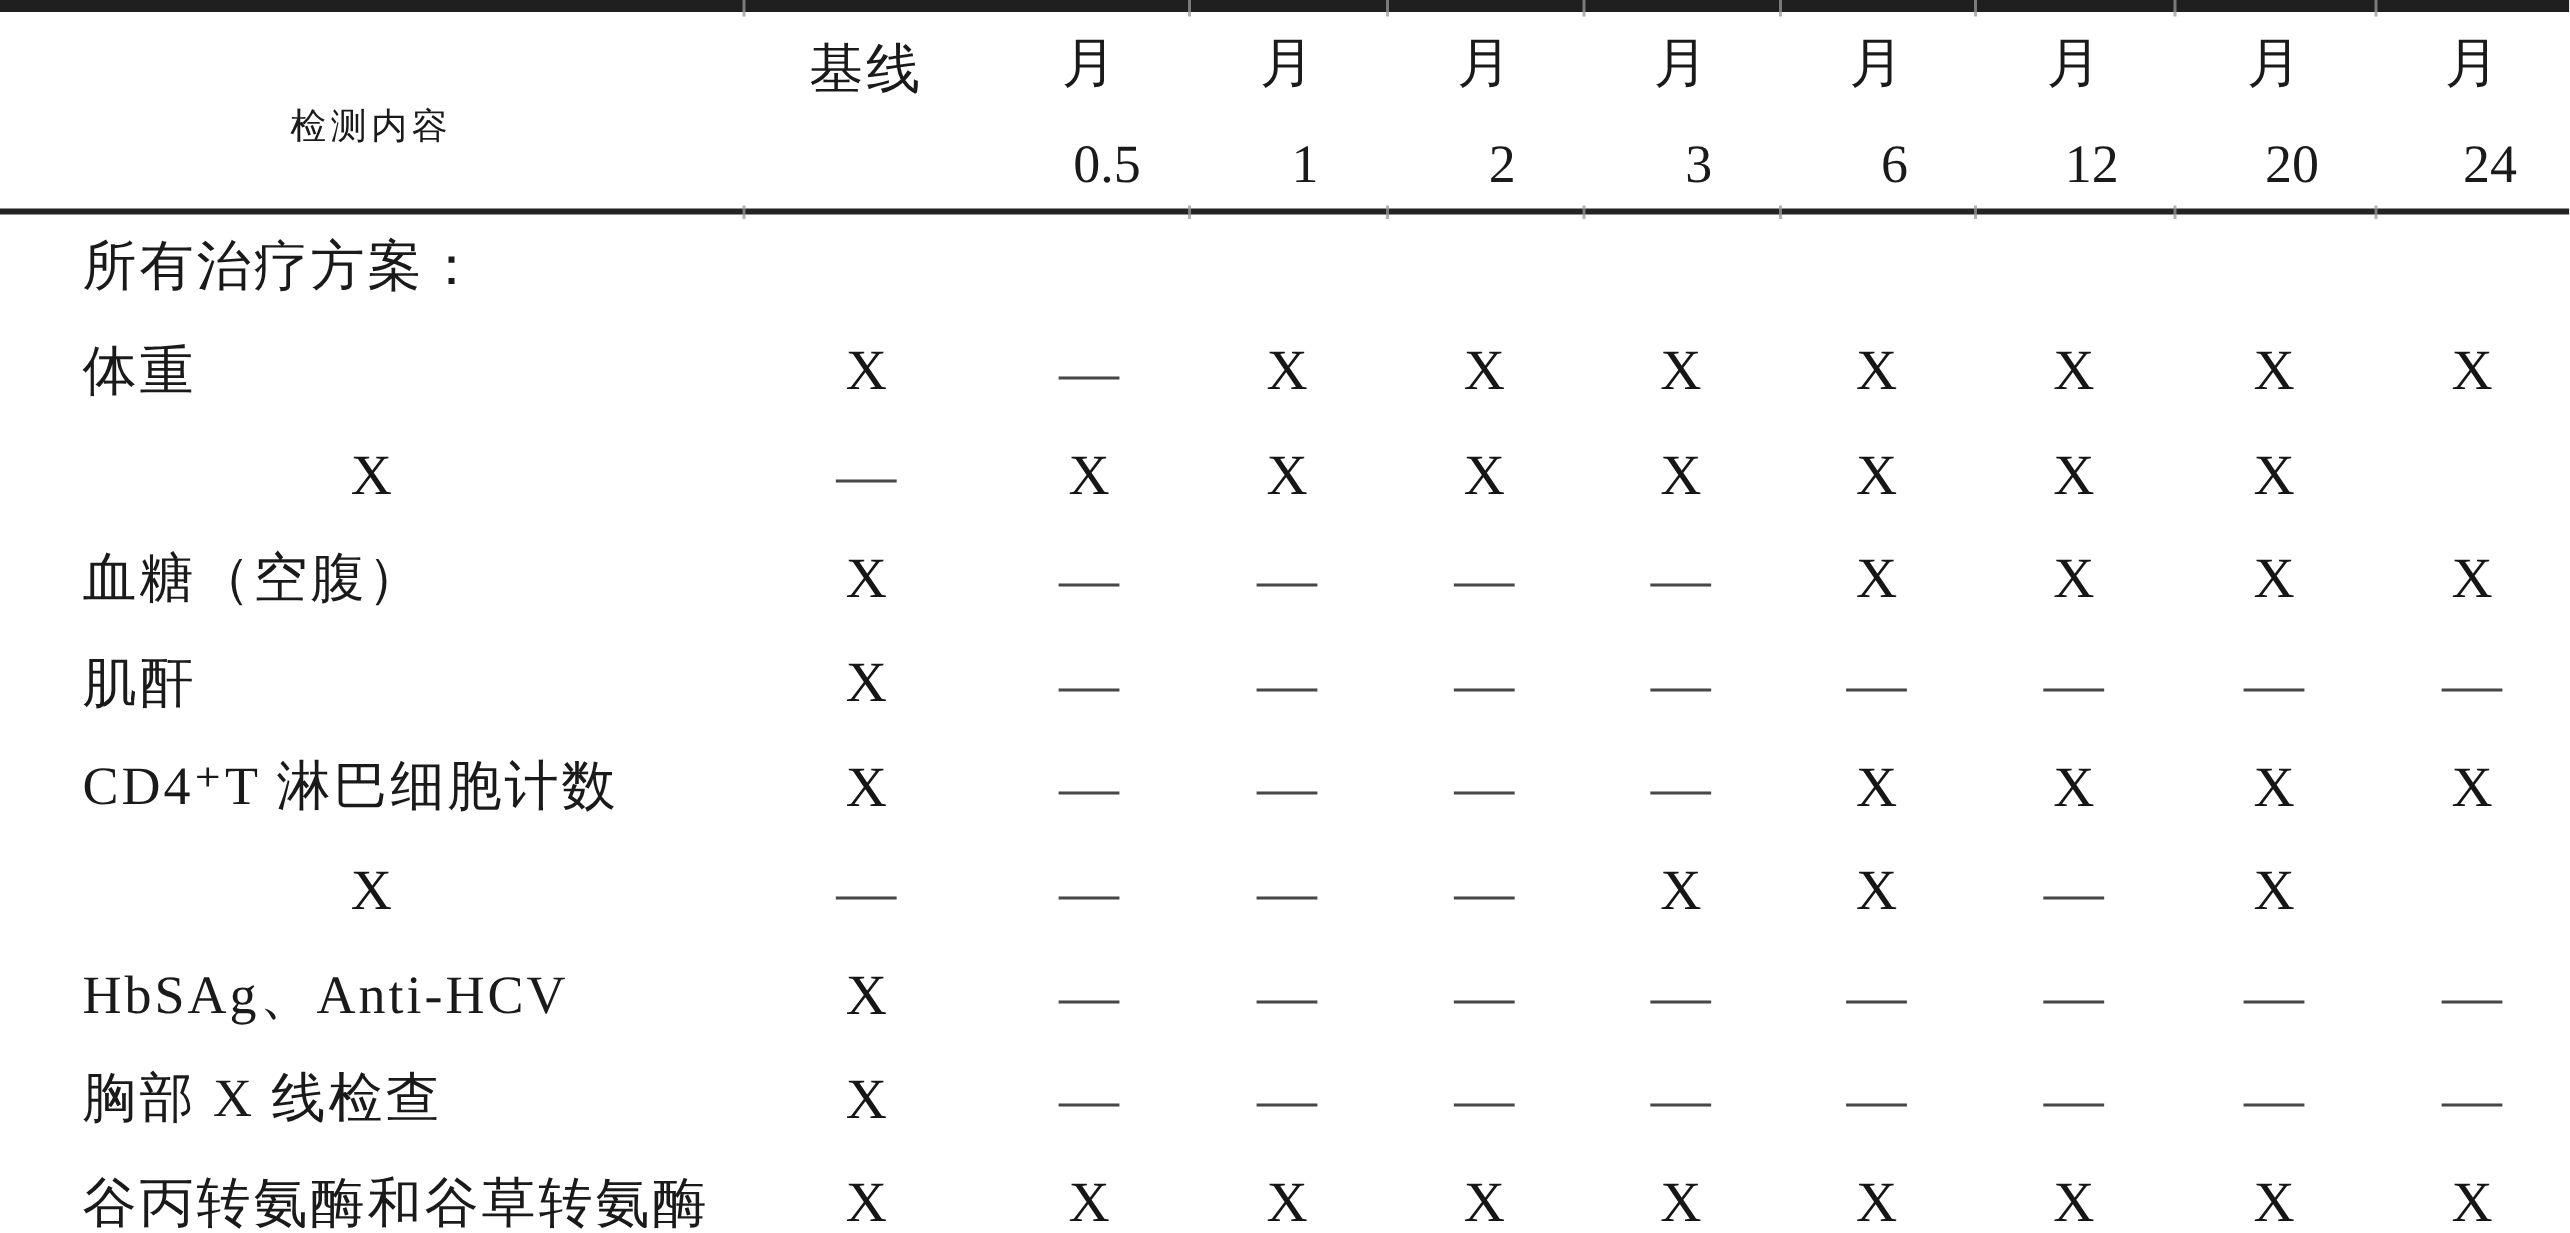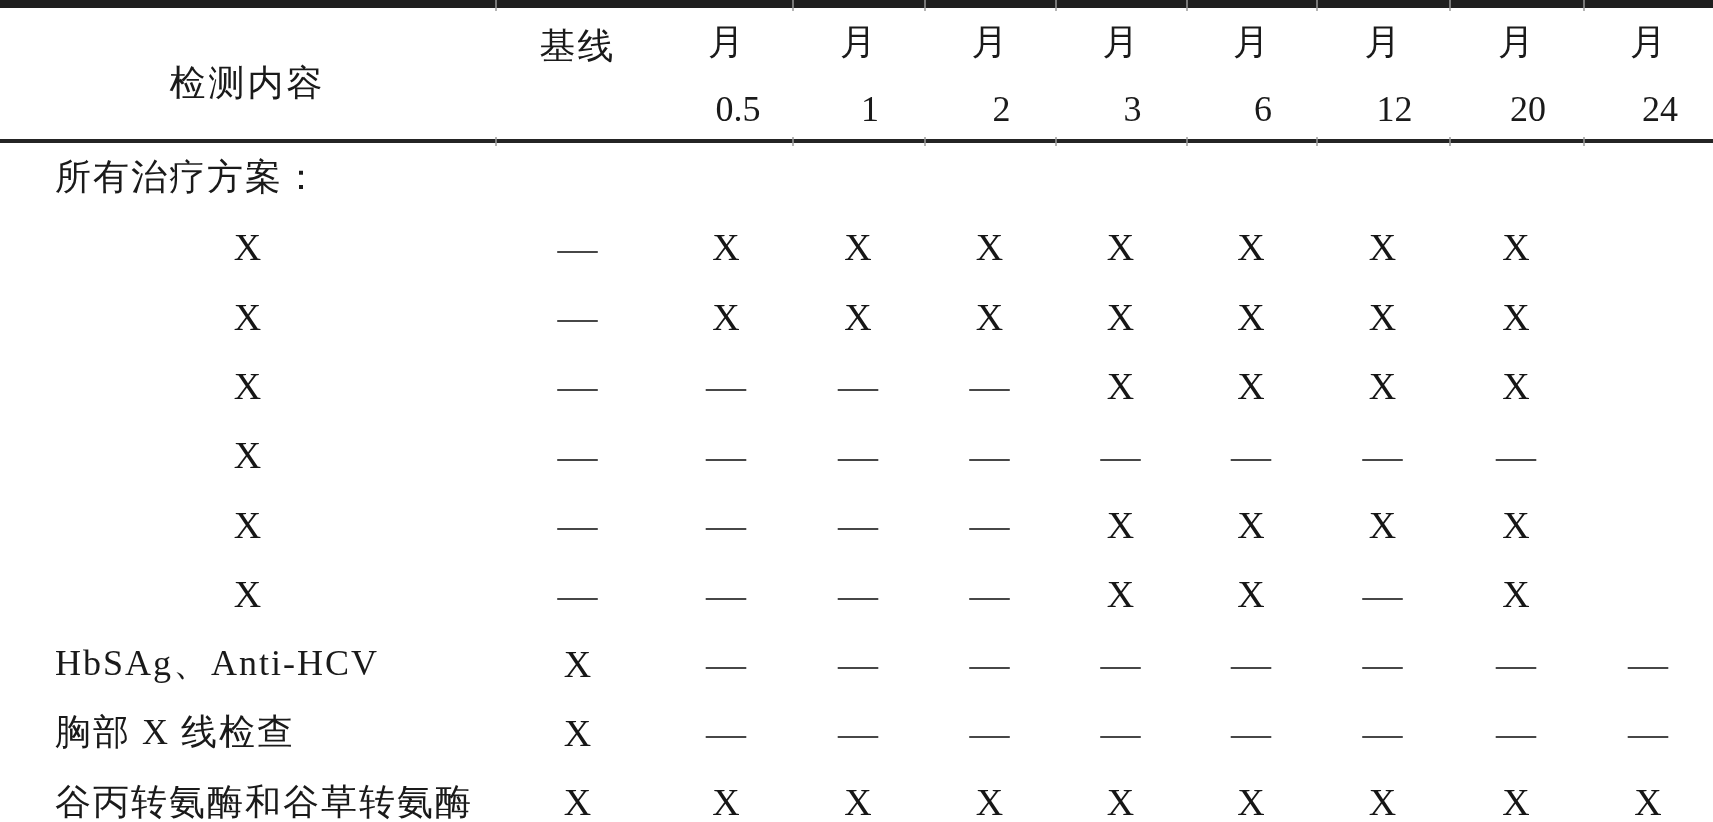--- a/index.html
+++ b/index.html
@@ -28,21 +28,21 @@
   }
   
   .thead {
     display: grid;
     grid-template-columns: 495px 165px 132px 132px 131px 131px 130px 133px 134px 130px;
     height: 131px;
     align-items: stretch;
   }
   .th-label {
     display: flex; align-items: center; justify-content: center;
-    font-size: 36px; letter-spacing: 3px; margin-top: 20px;
+    font-size: 24px; letter-spacing: 3px; margin-top: 20px;
   }
   .th-baseline {
     display: flex; align-items: flex-start; justify-content: center;
     padding-top: 14px; font-size: 36px; letter-spacing: 2px;
   }
   .month-col {
     display: flex; flex-direction: column;
     align-items: center; justify-content: space-between;
     padding-top: 14px; padding-bottom: 10px;
     font-size: 36px;
@@ -140,64 +140,68 @@
         <div class="cell"></div>
         <div class="cell"></div>
         <div class="cell"></div>
         <div class="cell"></div>
         <div class="cell"></div>
         <div class="cell"></div>
         <div class="cell"></div>
         <div class="cell"></div>
       </div>
       <div class="trow">
-        <div class="cell x">X</div>
-        <div class="cell dash">—</div>
-        <div class="cell x">X</div>
-        <div class="cell x">X</div>
-        <div class="cell x">X</div>
-        <div class="cell x">X</div>
-        <div class="cell x">X</div>
-        <div class="cell x">X</div>
-        <div class="cell x">X</div>
-      </div>
-      <div class="trow">
-        <div class="cell x">X</div>
-        <div class="cell dash">—</div>
-        <div class="cell x">X</div>
-        <div class="cell x">X</div>
-        <div class="cell x">X</div>
-        <div class="cell x">X</div>
-        <div class="cell x">X</div>
-        <div class="cell x">X</div>
-        <div class="cell x">X</div>
-      </div>
-      <div class="trow">
-        <div class="cell x">X</div>
-        <div class="cell dash">—</div>
-        <div class="cell dash">—</div>
-        <div class="cell dash">—</div>
-        <div class="cell dash">—</div>
-        <div class="cell x">X</div>
-        <div class="cell x">X</div>
-        <div class="cell x">X</div>
-        <div class="cell x">X</div>
-      </div>
-      <div class="trow">
-        <div class="cell x">X</div>
-        <div class="cell dash">—</div>
-        <div class="cell dash">—</div>
-        <div class="cell dash">—</div>
-        <div class="cell dash">—</div>
-        <div class="cell dash">—</div>
-        <div class="cell dash">—</div>
-        <div class="cell dash">—</div>
-        <div class="cell dash">—</div>
-      </div>
-      <div class="trow">
+        <div class="row-label">体重</div>
+        <div class="cell x">X</div>
+        <div class="cell dash">—</div>
+        <div class="cell x">X</div>
+        <div class="cell x">X</div>
+        <div class="cell x">X</div>
+        <div class="cell x">X</div>
+        <div class="cell x">X</div>
+        <div class="cell x">X</div>
+        <div class="cell x">X</div>
+      </div>
+      <div class="trow">
+        <div class="cell x">X</div>
+        <div class="cell dash">—</div>
+        <div class="cell x">X</div>
+        <div class="cell x">X</div>
+        <div class="cell x">X</div>
+        <div class="cell x">X</div>
+        <div class="cell x">X</div>
+        <div class="cell x">X</div>
+        <div class="cell x">X</div>
+      </div>
+      <div class="trow">
+        <div class="row-label">血糖（空腹）</div>
+        <div class="cell x">X</div>
+        <div class="cell dash">—</div>
+        <div class="cell dash">—</div>
+        <div class="cell dash">—</div>
+        <div class="cell dash">—</div>
+        <div class="cell x">X</div>
+        <div class="cell x">X</div>
+        <div class="cell x">X</div>
+        <div class="cell x">X</div>
+      </div>
+      <div class="trow">
+        <div class="row-label">肌酐</div>
+        <div class="cell x">X</div>
+        <div class="cell dash">—</div>
+        <div class="cell dash">—</div>
+        <div class="cell dash">—</div>
+        <div class="cell dash">—</div>
+        <div class="cell dash">—</div>
+        <div class="cell dash">—</div>
+        <div class="cell dash">—</div>
+        <div class="cell dash">—</div>
+      </div>
+      <div class="trow">
+        <div class="row-label">CD4⁺T 淋巴细胞计数</div>
         <div class="cell x">X</div>
         <div class="cell dash">—</div>
         <div class="cell dash">—</div>
         <div class="cell dash">—</div>
         <div class="cell dash">—</div>
         <div class="cell x">X</div>
         <div class="cell x">X</div>
         <div class="cell x">X</div>
         <div class="cell x">X</div>
       </div>

